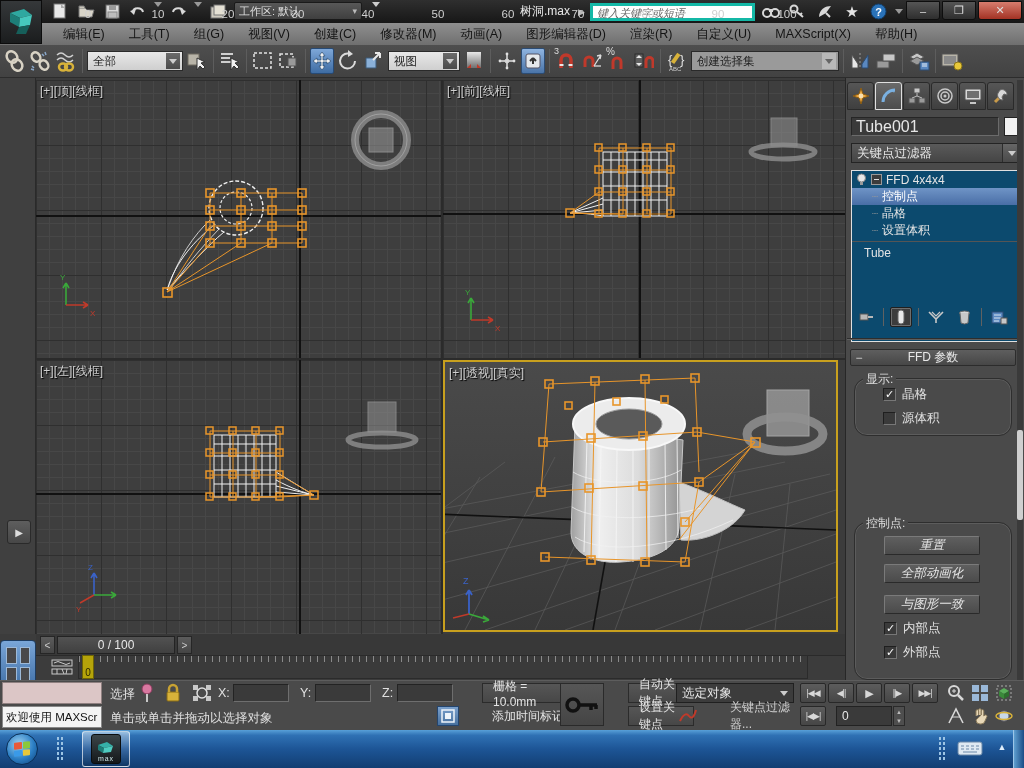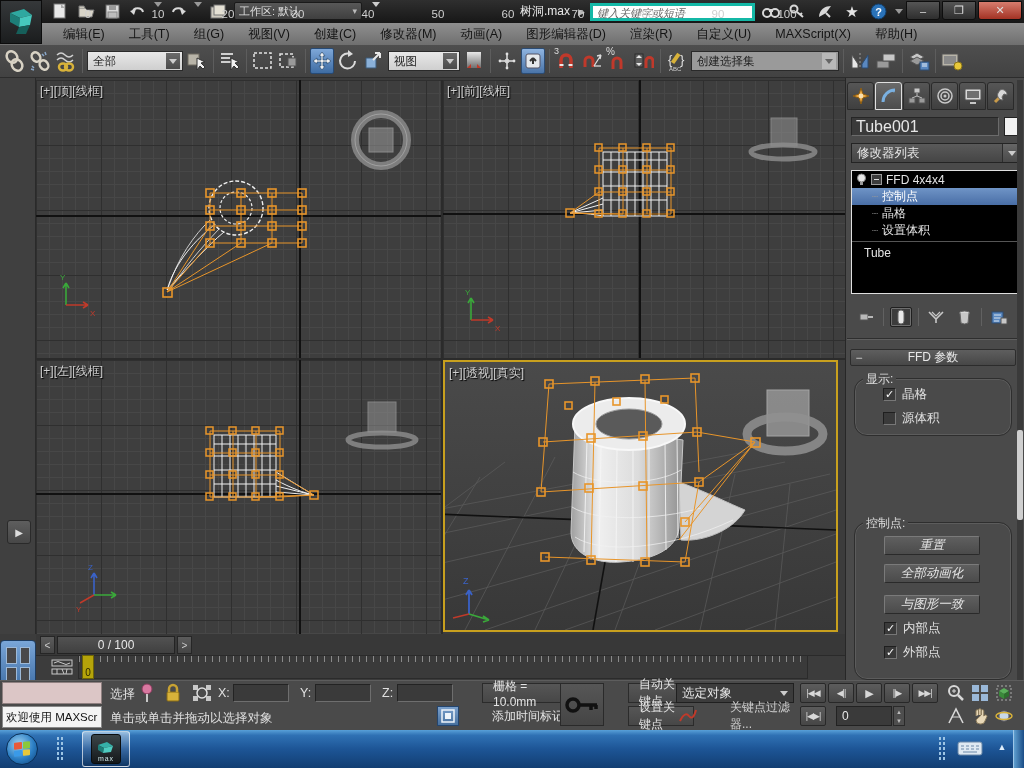--- a/index.html
+++ b/index.html
@@ -54,21 +54,21 @@
   .blackline{position:absolute;background:#111;}
   
   #cmdpanel{left:845px;top:78px;width:179px;height:604px;background:#4a4a4a;border-left:1px solid #272727;}
   #paneltabs{left:847px;top:82px;width:170px;height:30px;display:flex;gap:1px;}
   .ptab{width:27px;height:28px;background:linear-gradient(#565656,#3f3f3f);border:1px solid #2a2a2a;border-radius:3px 3px 0 0;display:flex;align-items:center;justify-content:center;}
   .ptab.active{background:linear-gradient(#6a6a6a,#4c4c4c);border-color:#dfdfdf;}
   #objname{left:851px;top:117px;width:148px;height:19px;background:#3a3a3a;border:1px solid #262626;border-bottom-color:#6b6b6b;border-right-color:#6b6b6b;color:#e6e6e6;display:flex;align-items:center;padding:0 4px;font-size:16px;}
   #colorswatch{left:1004px;top:117px;width:17px;height:19px;background:#f2f2f2;border:1px solid #222;}
   #modlist{left:851px;top:143px;width:170px;height:20px;background:linear-gradient(#5a5a5a,#454545);border:1px solid #242424;color:#e8e8e8;display:flex;align-items:center;padding-left:5px;font-size:12.5px;}
   #modlist .dbtn{margin-left:auto;width:18px;height:18px;background:linear-gradient(#666,#4a4a4a);border-left:1px solid #2d2d2d;display:flex;align-items:center;justify-content:center;}
-  #stackbox{left:851px;top:170px;width:170px;height:124px;background:#000000;border:1px solid #e0e0e0;}
+  #stackbox{left:851px;top:170px;width:170px;height:172px;background:#0c4a6e;border:1px solid #e0e0e0;}
   .stackrow{height:17px;display:flex;align-items:center;color:#e4e4e4;font-size:12px;gap:4px;padding-left:4px;}
   .stackrow.sel{background:linear-gradient(#6f94c6,#496ea6);color:#fff;}
   .stackrow .indent{width:22px;text-align:right;color:#9a9a9a;font-size:10px;}
   .srule{height:1px;background:#555;margin:2px 0;}
   #stackbtns{left:851px;top:306px;width:170px;height:22px;display:flex;align-items:center;gap:6px;padding-left:4px;}
   .sbtn{width:22px;height:20px;display:flex;align-items:center;justify-content:center;border-radius:2px;}
   .sbtn.pressed{background:#3c3c3c;border:1px solid #202020;box-shadow:inset 0 0 0 1px #6e6e6e;}
   .vsep{width:1px;height:18px;background:#2e2e2e;border-right:1px solid #616161;}
   #panelrule{left:847px;top:338px;width:172px;height:2px;background:#2e2e2e;border-bottom:1px solid #5f5f5f;}
   .rollout{position:absolute;left:850px;width:166px;height:17px;background:linear-gradient(#5e5e5e,#474747);border:1px solid #2c2c2c;border-radius:2px;color:#e8e8e8;display:flex;align-items:center;font-size:12px;}
@@ -713,21 +713,21 @@
     <span class="ptab">
       <svg width="18" height="18">
           <path d="M3 15 L10 8" stroke="#c89a4a" stroke-width="3"></path>
           <path d="M8 3 a5 5 0 0 1 7 5 l-3 -1 l-2 3 l1 3 a5 5 0 0 1 -5 -7 Z" fill="#d8d8d8" stroke="#666"></path>
         </svg>
       </span>
   </div>
   <div class="abs" id="objname">Tube001</div>
   <div class="abs" id="colorswatch"></div>
   <div class="abs" id="modlist">
-    <span>修改器列表</span>
+    <span>关键点过滤器</span>
     <span class="dbtn">
         <span class="caret"></span>
       </span>
   </div>
   <div class="abs" id="stackbox">
     <div class="stackrow">
       <svg width="11" height="13">
           <circle cx="5.5" cy="5" r="4" fill="#e8e8e8" stroke="#888"></circle>
           <rect x="4" y="9" width="3" height="3" fill="#9a9a9a"></rect>
         </svg>

